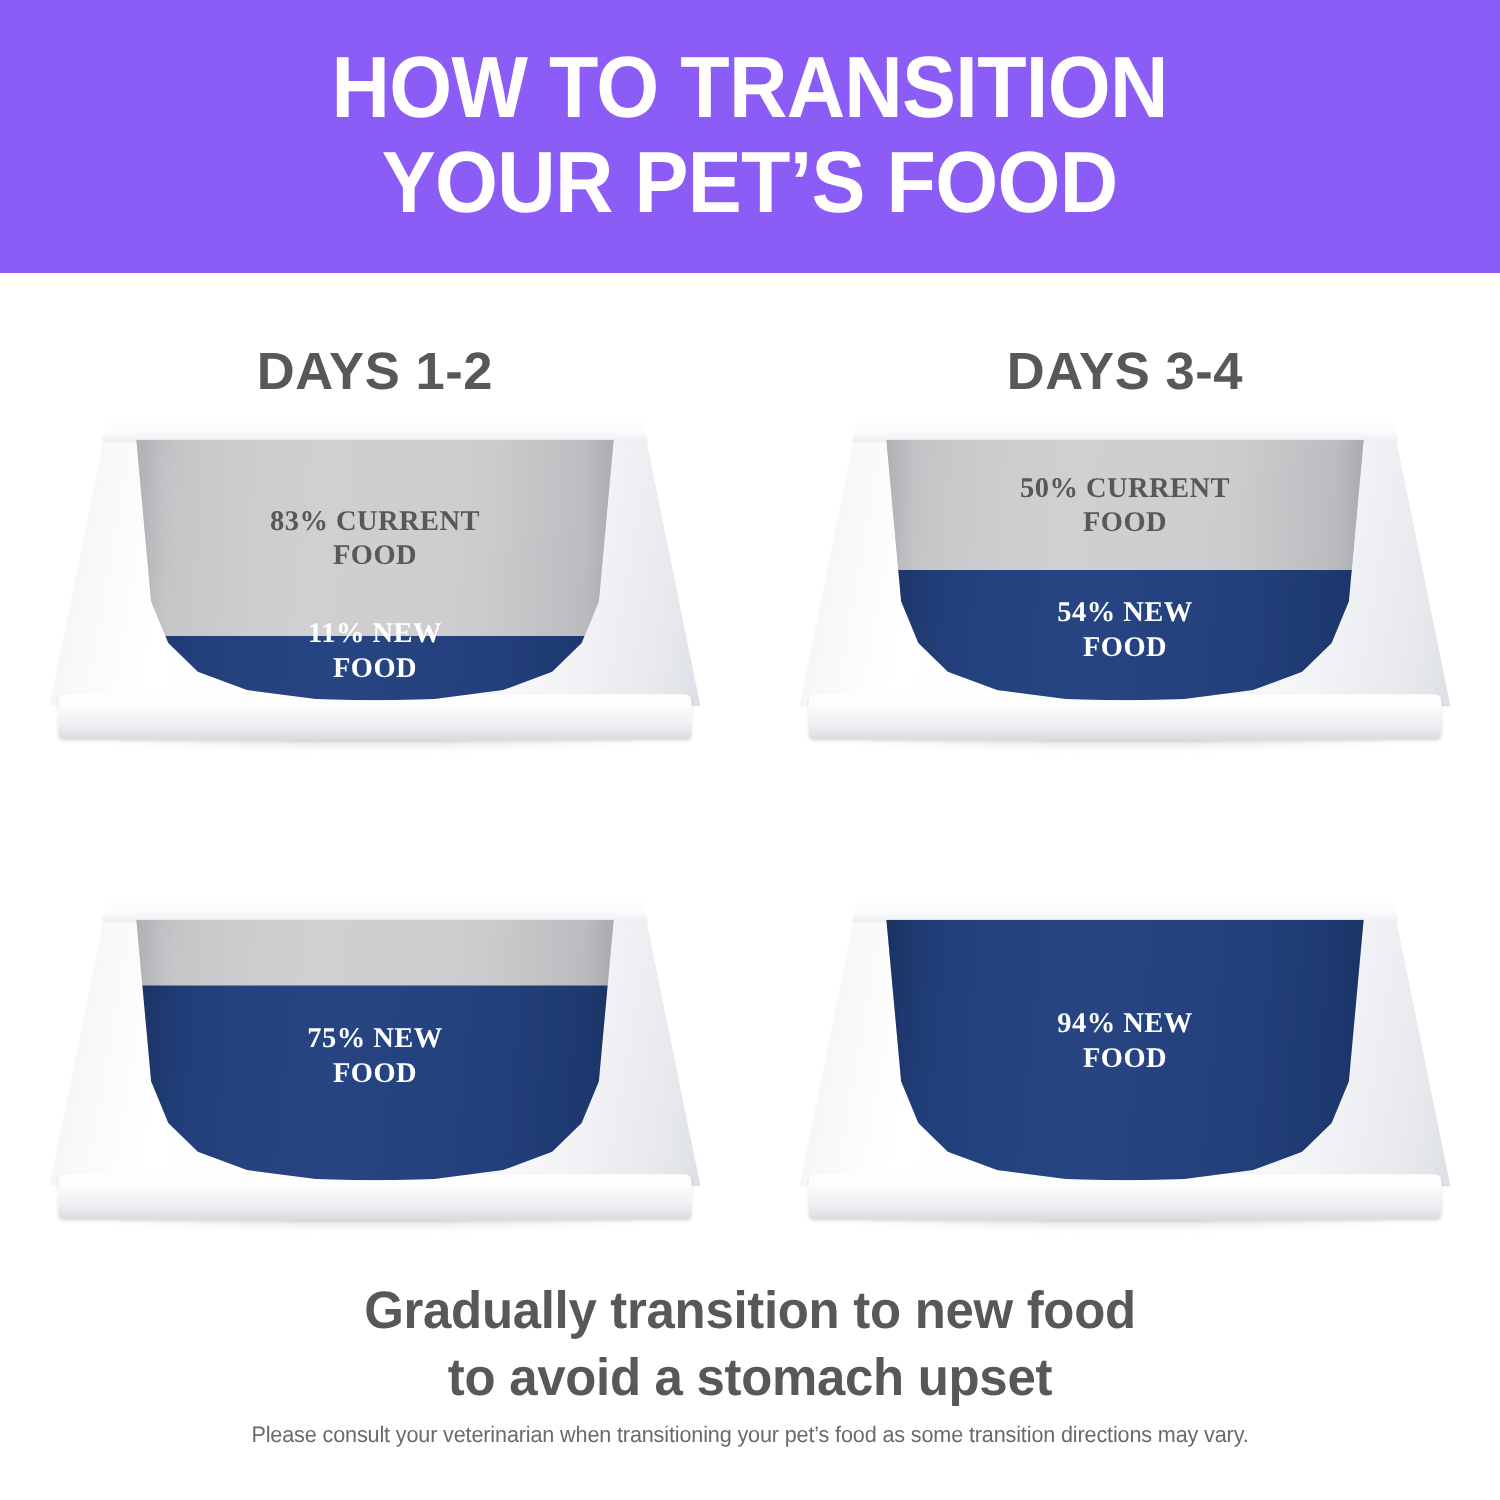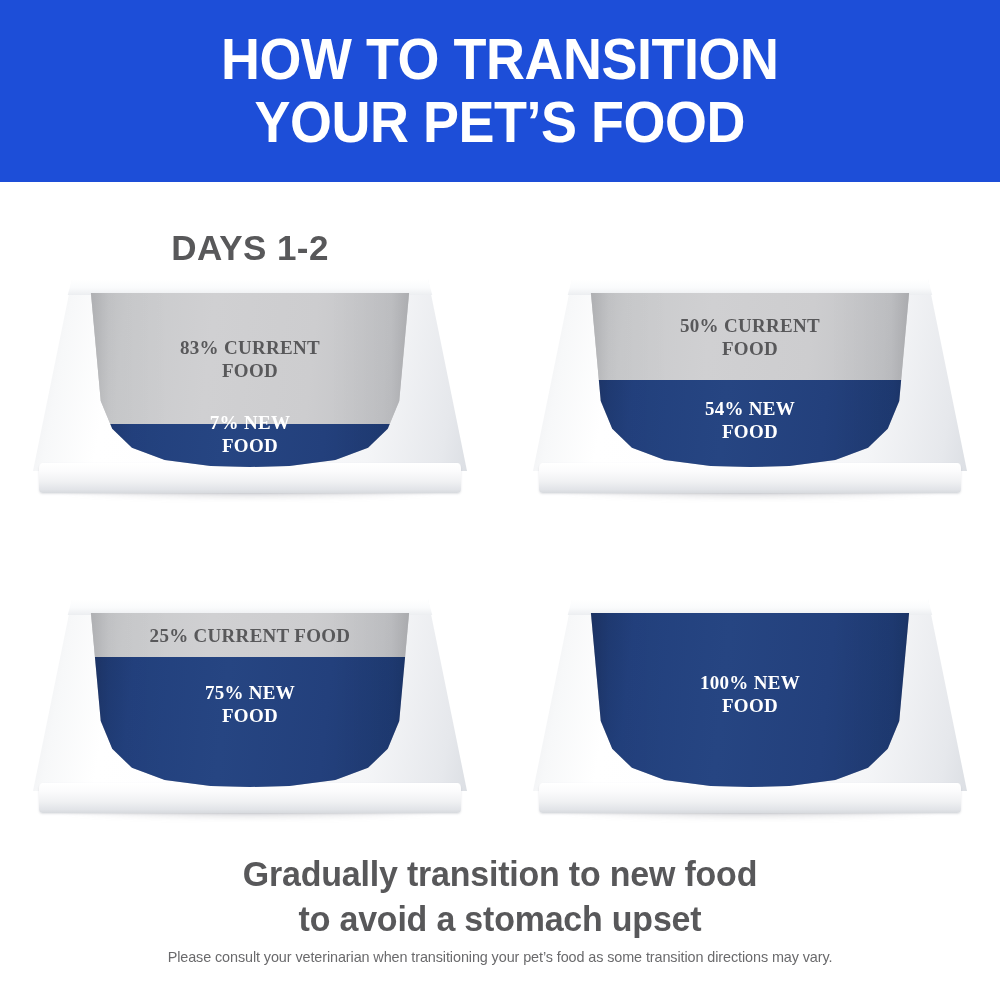--- a/index.html
+++ b/index.html
@@ -16,21 +16,21 @@
     position:relative;
     width:1000px; height:1000px;
     background:#ffffff;
   }
 
   
   .header {
     position:absolute;
     left:0; top:0;
     width:1000px; height:182px;
-    background:#1d4ed8;
+    background:#8b5cf6;
     display:flex;
     flex-direction:column;
     align-items:center;
     justify-content:center;
   }
   .header-line {
     color:#ffffff;
     font-family:"Liberation Sans", sans-serif;
     font-weight:bold;
     font-size:58px;
@@ -260,27 +260,28 @@
         <div class="bowl-shadow"></div>
         <div class="bowl-body"></div>
         <div class="bowl-rim"></div>
         <div class="bowl-base"></div>
         <div class="bowl-cavity">
           <div class="food-current" style="height: 131px; display: block;"></div>
           <div class="food-new" style="height: 43px; display: block;"></div>
           <div class="cavity-shade"></div>
           <div class="food-label label-current" style="display: block; top: 43px;">83% CURRENT
 FOOD</div>
-          <div class="food-label label-new" style="display: block; top: 118px;">7% NEW
+          <div class="food-label label-new" style="display: block; top: 118px;">11% NEW
 FOOD</div>
         </div>
       </div>
     </div>
 
     <div class="panel panel-r0c1">
+      <div class="panel-title">DAYS 3-4</div>
       <div class="bowl-wrap">
         <div class="bowl-shadow"></div>
         <div class="bowl-body"></div>
         <div class="bowl-rim"></div>
         <div class="bowl-base"></div>
         <div class="bowl-cavity">
           <div class="food-current" style="height: 87px; display: block;"></div>
           <div class="food-new" style="height: 87px; display: block;"></div>
           <div class="cavity-shade"></div>
           <div class="food-label label-current" style="display: block; top: 21px;">50% CURRENT
@@ -294,39 +295,38 @@
     <div class="panel panel-r1c0">
       <div class="bowl-wrap">
         <div class="bowl-shadow"></div>
         <div class="bowl-body"></div>
         <div class="bowl-rim"></div>
         <div class="bowl-base"></div>
         <div class="bowl-cavity">
           <div class="food-current" style="height: 44px; display: block;"></div>
           <div class="food-new" style="height: 130px; display: block;"></div>
           <div class="cavity-shade"></div>
-          <div class="food-label label-current" style="display: block; top: 11px;">25% CURRENT FOOD</div>
           <div class="food-label label-new" style="display: block; top: 68px;">75% NEW
 FOOD</div>
         </div>
       </div>
     </div>
 
     <div class="panel panel-r1c1">
       <div class="bowl-wrap">
         <div class="bowl-shadow"></div>
         <div class="bowl-body"></div>
         <div class="bowl-rim"></div>
         <div class="bowl-base"></div>
         <div class="bowl-cavity">
 
           <div class="food-new" style="height: 174px; display: block;"></div>
           <div class="cavity-shade"></div>
 
-          <div class="food-label label-new" style="display: block; top: 58px;">100% NEW
+          <div class="food-label label-new" style="display: block; top: 58px;">94% NEW
 FOOD</div>
         </div>
       </div>
     </div>
 
   </div>
 
   <div class="tagline">
     <div>Gradually transition to new food</div>
     <div>to avoid a stomach upset</div>

